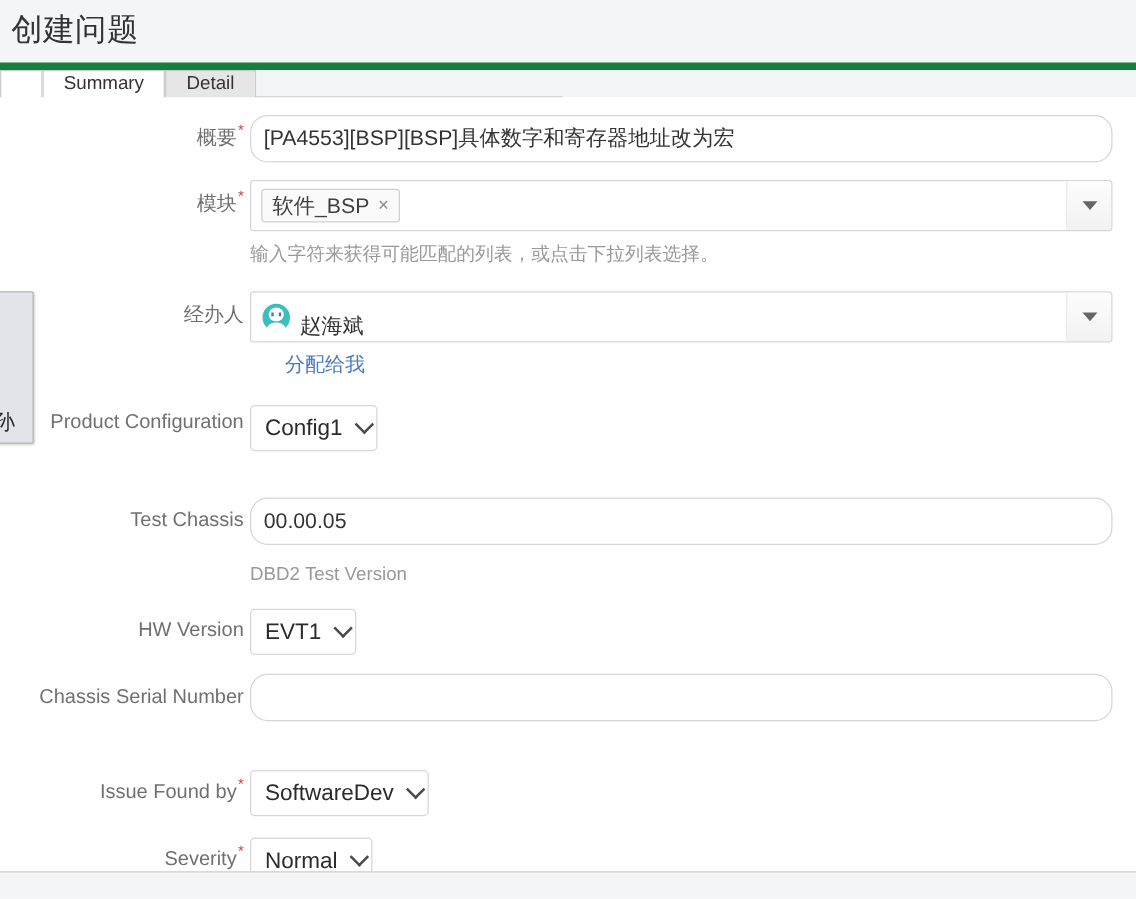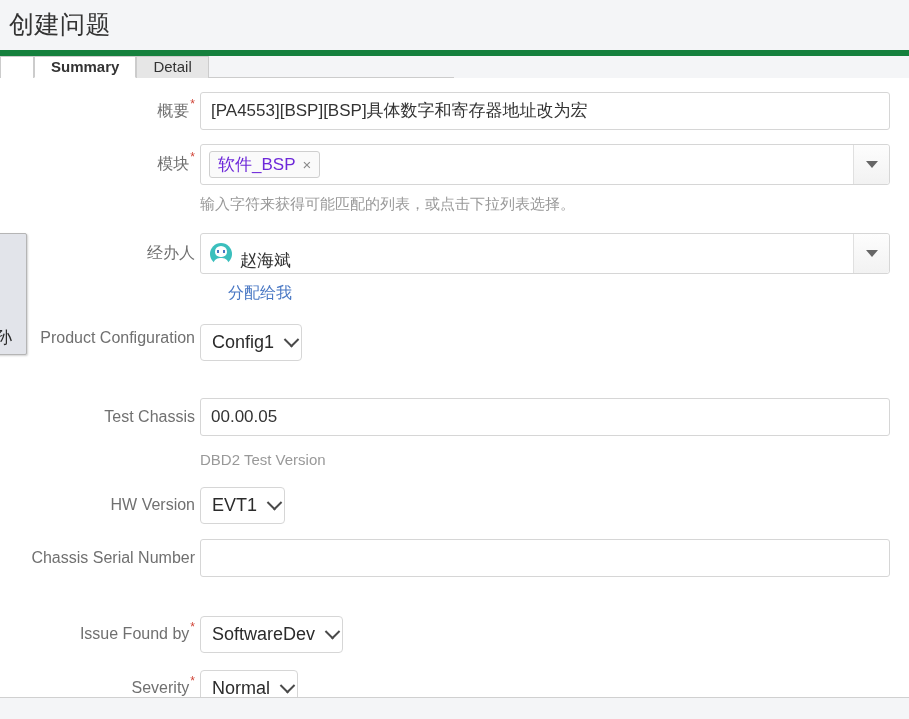--- a/index.html
+++ b/index.html
@@ -57,21 +57,20 @@
     line-height: 20px;
     border-left: 1px solid #cccccc;
     border-right: 1px solid #cccccc;
     border-top: 1px solid #cccccc;
     background: #e6e6e6;
     white-space: nowrap;
   }
   .tab.active {
     background: #ffffff;
     border-bottom: 1px solid #ffffff;
-    font-weight: bold;
   }
   .tab-tail {
     width: 245px; height: 22px;
     background: #f4f5f7;
     border-bottom: 1px solid #cccccc;
   }
 
   
   .form-body {
     position: absolute;
@@ -103,21 +102,21 @@
   }
   .field-control {
     position: absolute;
     left: 200px;
   }
 
   
   .text-input {
     height: 38px;
     border: 1px solid #d6d6d6;
-    border-radius: 3px;
+    border-radius: 14px;
     background: #ffffff;
     font-size: 17px;
     color: #333333;
     padding: 0 10px;
     line-height: 36px;
     font-family: "Liberation Sans", "DejaVu Sans", sans-serif;
     white-space: nowrap;
     overflow: hidden;
     display: block;
   }
@@ -165,21 +164,21 @@
     border: 1px solid #cfcfcf;
     border-radius: 3px;
     background: #fafafa;
     padding: 0 8px;
     display: flex;
     align-items: center;
     gap: 7px;
   }
   .chip-label {
     font-size: 17px;
-    color: #6d28d9;
+    color: #404040;
     line-height: 25px;
     white-space: nowrap;
   }
   .chip-x {
     font-size: 15px;
     color: #8a8a8a;
     line-height: 15px;
   }
 
   .assignee-val {

